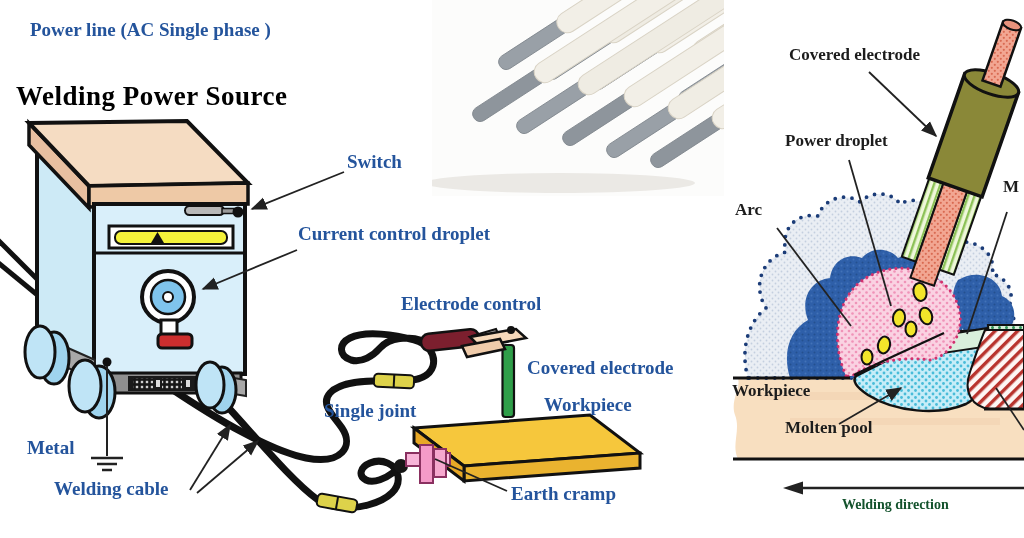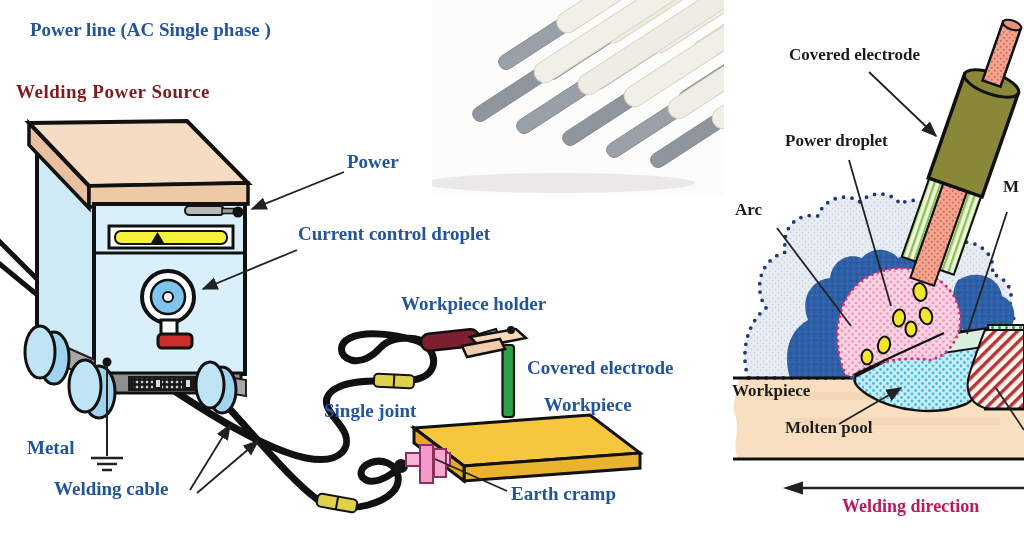--- a/index.html
+++ b/index.html
@@ -1,23 +1,23 @@
 <!DOCTYPE html>
 <html><head>
 <meta charset="utf-8">
 <style>
   html,body{margin:0;padding:0;background:#fff;}
   .scene{position:relative;width:1024px;height:538px;background:#ffffff;overflow:hidden;
          font-family:"Liberation Serif", serif;border-radius:13px;}
   .scene svg{position:absolute;left:0;top:0;}
   .lbl{position:absolute;font-weight:bold;white-space:nowrap;line-height:1.1;}
   .lbl-blue{color:#24549c;font-size:19px;}
-  .lbl-title{color:#7f1d1d;font-size:19px;letter-spacing:.5px;}
+  .lbl-title{color:#000000;font-size:27px;letter-spacing:.5px;}
   .lbl-black{color:#1c1c1c;font-size:17px;}
-  .lbl-dir{color:#be185d;font-size:18px;}
+  .lbl-dir{color:#14532d;font-size:14px;}
 </style>
 </head>
 <body>
 
 <div class="scene">
 
 <svg width="1024" height="538" viewBox="0 0 1024 538">
   <defs>
     <marker id="ah" viewBox="0 0 10 8" refX="9" refY="4" markerWidth="9" markerHeight="8" orient="auto-start-reverse">
       <path d="M0,0 L10,4 L0,8 z" fill="#222"></path>
@@ -287,23 +287,23 @@
 
     <g>
       <line x1="1024" y1="488" x2="800" y2="488" stroke="#222" stroke-width="2.4"></line>
       <polygon points="783,488 803,481.5 803,494.5" fill="#222"></polygon>
     </g>
   </g>
 </svg>
 
 <div class="lbl lbl-blue" style="left:30px;top:20px">Power line (AC Single phase )</div>
 <div class="lbl lbl-title" style="left:16px;top:82px">Welding Power Source</div>
-<div class="lbl lbl-blue" style="left:347px;top:152px">Power</div>
+<div class="lbl lbl-blue" style="left:347px;top:152px">Switch</div>
 <div class="lbl lbl-blue" style="left:298px;top:224px">Current control droplet</div>
-<div class="lbl lbl-blue" style="left:401px;top:294px">Workpiece holder</div>
+<div class="lbl lbl-blue" style="left:401px;top:294px">Electrode control</div>
 <div class="lbl lbl-blue" style="left:527px;top:358px">Covered electrode</div>
 <div class="lbl lbl-blue" style="left:324px;top:401px">Single joint</div>
 <div class="lbl lbl-blue" style="left:544px;top:395px">Workpiece</div>
 <div class="lbl lbl-blue" style="left:27px;top:438px">Metal</div>
 <div class="lbl lbl-blue" style="left:54px;top:479px">Welding cable</div>
 <div class="lbl lbl-blue" style="left:511px;top:484px">Earth cramp</div>
 
 <div class="lbl lbl-black" style="left:789px;top:46px">Covered electrode</div>
 <div class="lbl lbl-black" style="left:785px;top:132px">Power droplet</div>
 <div class="lbl lbl-black" style="left:735px;top:201px">Arc</div>

